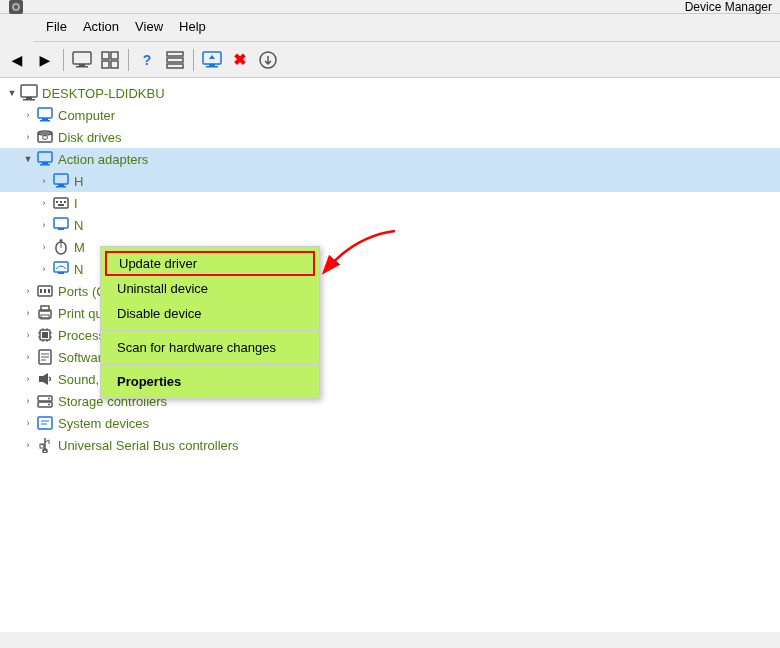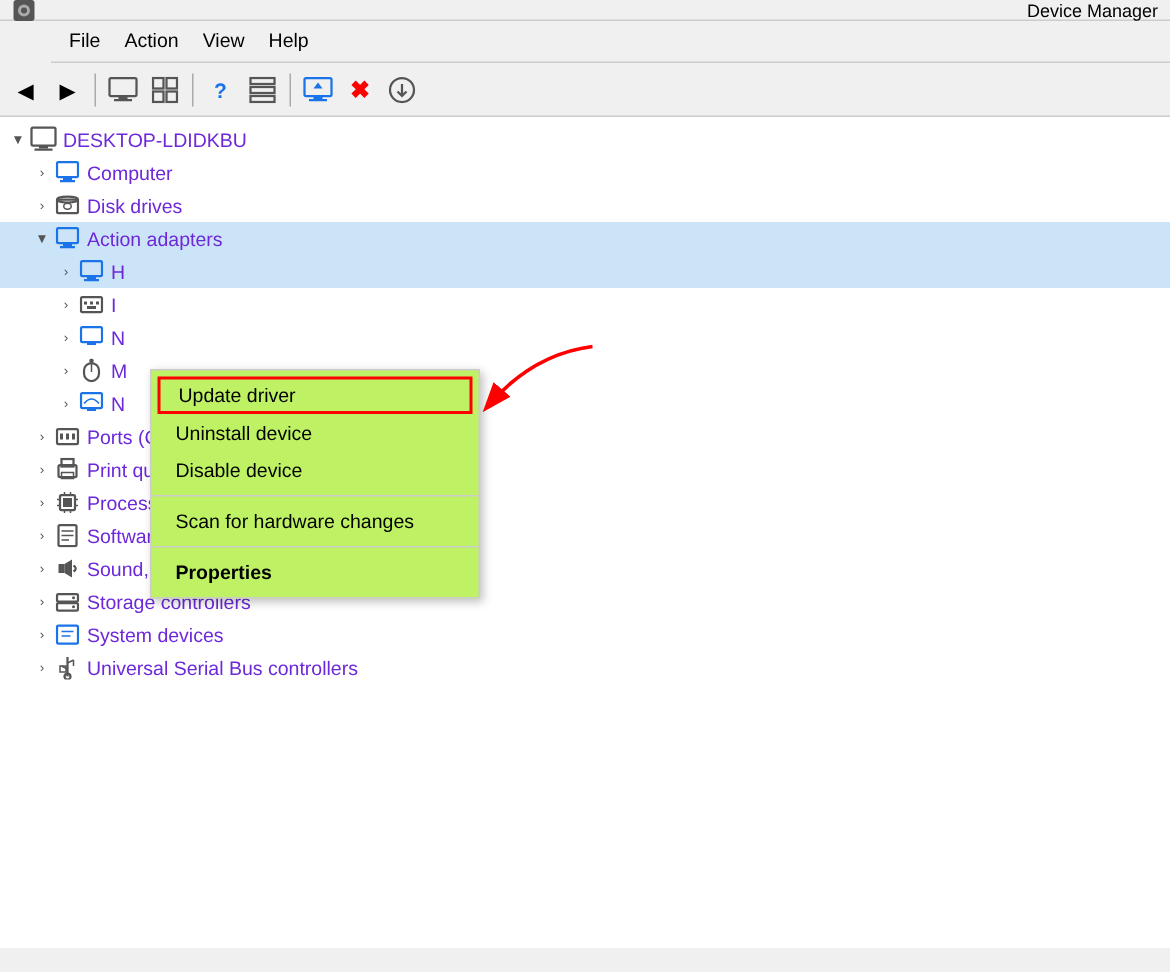--- a/index.html
+++ b/index.html
@@ -122,21 +122,21 @@
       margin-right: 4px;
       flex-shrink: 0;
       display: inline-flex;
       align-items: center;
       justify-content: center;
       font-size: 14px;
     }
 
     .tree-label {
       font-size: 13px;
-      color: #6d28d9;
+      color: #4d7c0f;
     }
 
     
     .indent-0 { padding-left: 4px; }
     .indent-1 { padding-left: 20px; }
     .indent-2 { padding-left: 36px; }
 
     
     .context-menu {
       position: absolute;

